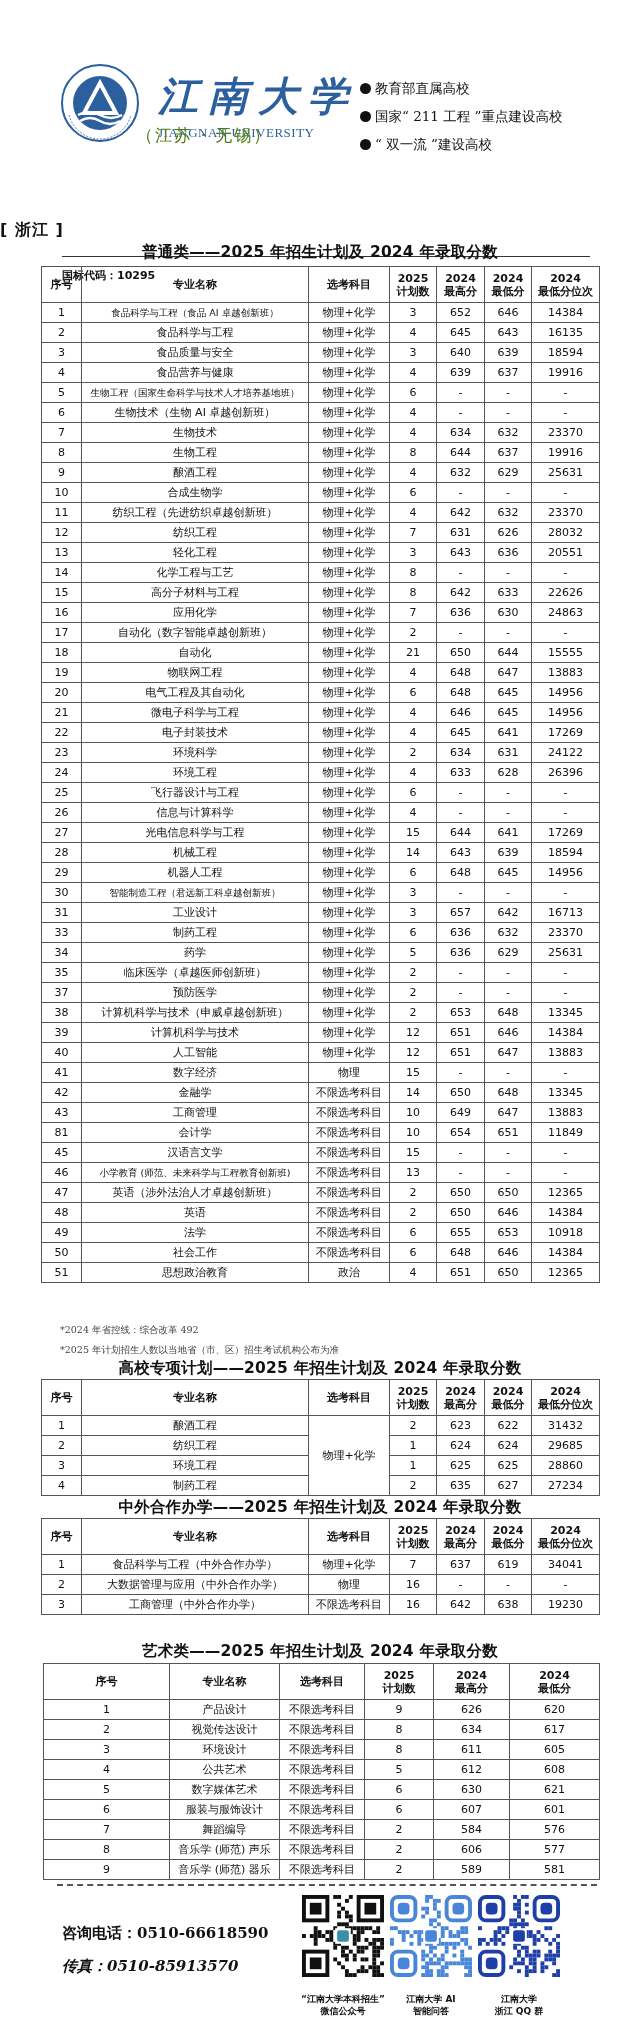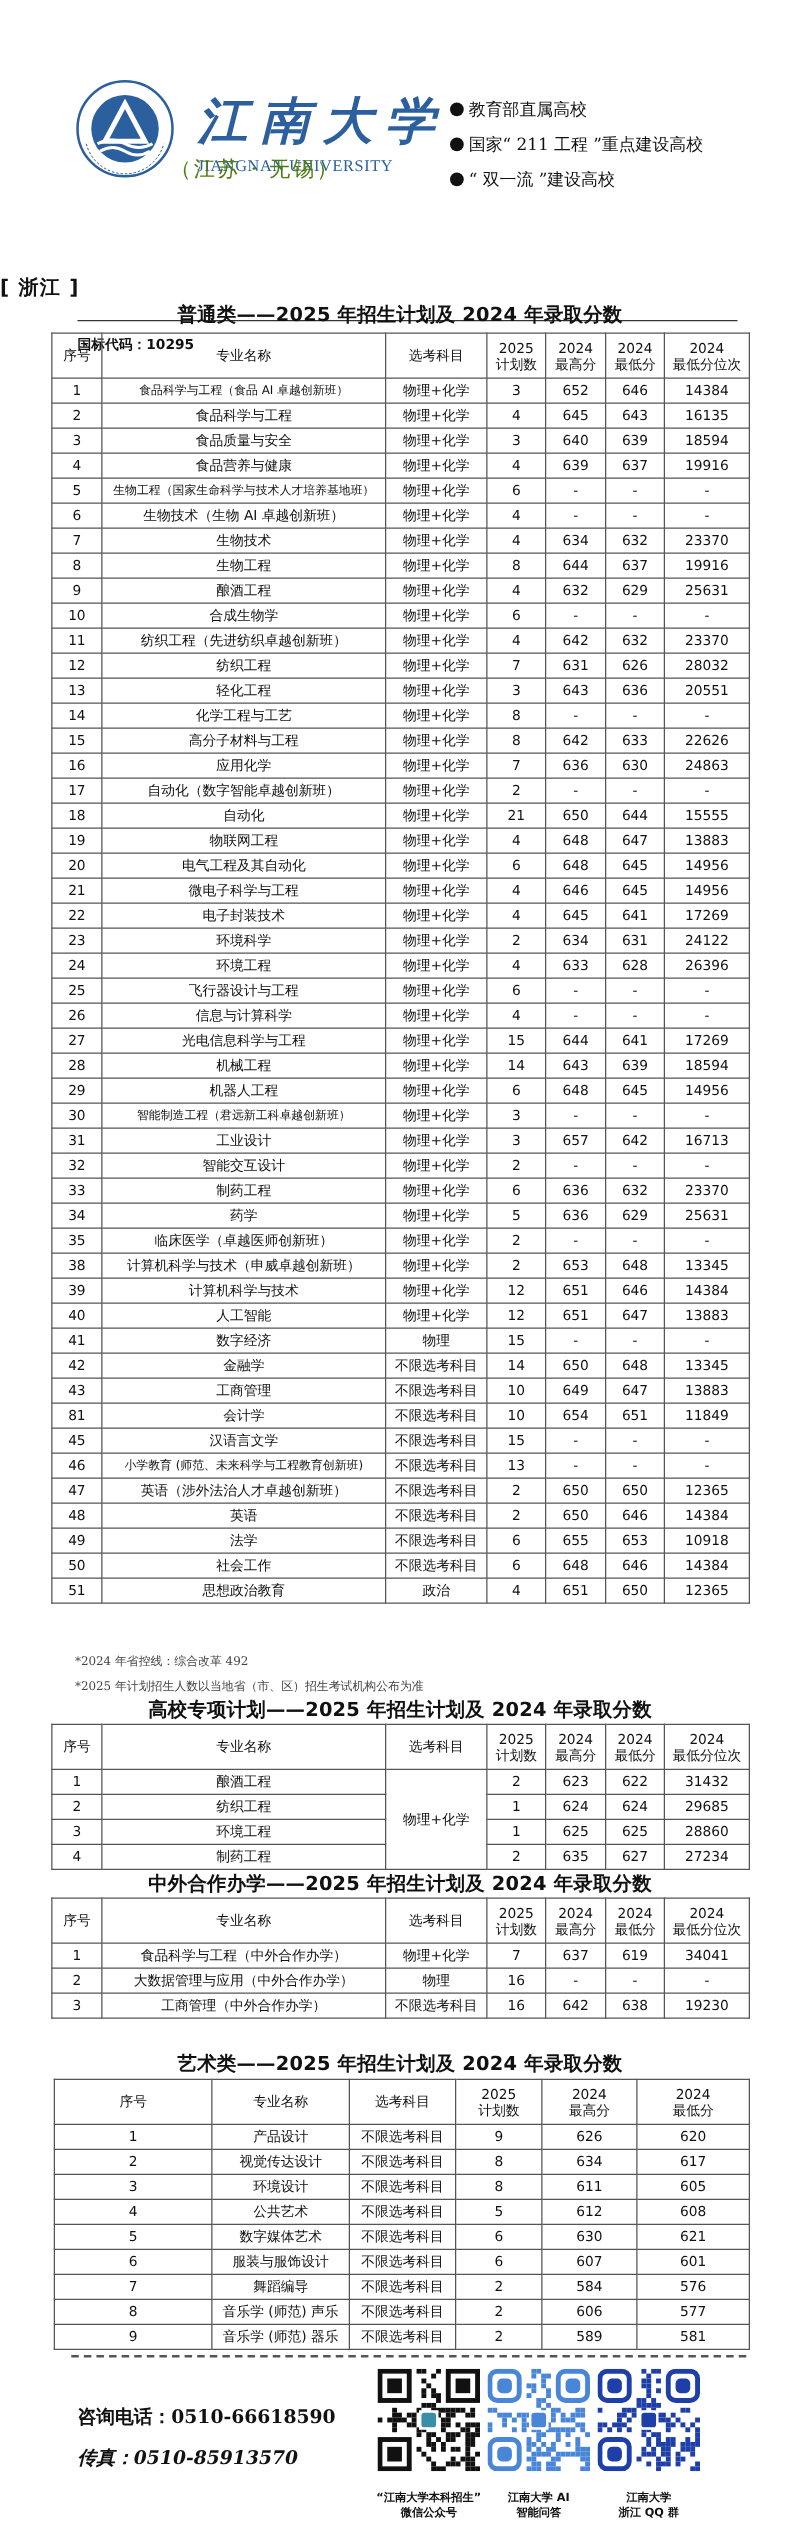--- a/index.html
+++ b/index.html
@@ -17,21 +17,21 @@
   .badges .dot { display: inline-block; width: 11px; height: 11px; border-radius: 50%; background: #111; margin-right: 4px; vertical-align: -1px; }
 
   .province { position: absolute; left: 0; width: 508px; top: 220px; font-size: 16px; font-weight: bold; letter-spacing: 1px; }
   .rule { position: absolute; left: 62px; width: 528px; top: 256px; border-top: 1.5px solid #333; }
   .code { position: absolute; left: 62px; top: 268px; font-size: 11px; font-weight: bold; }
 
   .sec-title { position: absolute; left: 0; width: 640px; text-align: center; font-size: 15.5px; font-weight: bold; letter-spacing: 0.2px; white-space: nowrap; }
 
   table.grid { position: absolute; border-collapse: collapse; table-layout: fixed; font-size: 11px; }
   table.grid th, table.grid td { border: 1px solid #555; text-align: center; vertical-align: middle; padding: 0; overflow: hidden; white-space: nowrap; }
-  table.grid th { font-weight: normal; font-size: 11px; line-height: 13px; height: 36px; }
+  table.grid th { font-weight: bold; font-size: 11px; line-height: 13px; height: 36px; }
   table.grid td { height: 20px; line-height: 18px; }
   table.grid td.small { font-size: 9.5px; }
 
   .notes { position: absolute; left: 60px; font-family: "DejaVu Serif", serif; font-size: 9.5px; color: #444; line-height: 20px; }
 
   .dash { position: absolute; left: 57px; width: 540px; top: 1884px; border-top: 2px dashed #555; }
   .contact { position: absolute; left: 62px; font-family: "DejaVu Serif", serif; font-size: 15px; font-weight: bold; color: #111; white-space: nowrap; }
   .qr { position: absolute; top: 1895px; width: 82px; height: 82px; }
   .qr-cap { position: absolute; top: 1993px; width: 110px; text-align: center; font-size: 9px; font-weight: bold; line-height: 12px; color: #111; }
 </style>
@@ -358,49 +358,49 @@
       <tr>
         <td>31</td>
         <td>工业设计</td>
         <td>物理+化学</td>
         <td>3</td>
         <td>657</td>
         <td>642</td>
         <td>16713</td>
       </tr>
       <tr>
-        <td>32</td>
-        <td>智能交互设计</td>
-        <td>物理+化学</td>
-        <td>2</td>
-        <td>-</td>
-        <td>-</td>
-        <td>-</td>
-      </tr>
-      <tr>
         <td>33</td>
         <td>制药工程</td>
         <td>物理+化学</td>
         <td>6</td>
         <td>636</td>
         <td>632</td>
         <td>23370</td>
       </tr>
       <tr>
         <td>34</td>
         <td>药学</td>
         <td>物理+化学</td>
         <td>5</td>
         <td>636</td>
         <td>629</td>
         <td>25631</td>
       </tr>
       <tr>
         <td>35</td>
         <td>临床医学（卓越医师创新班）</td>
+        <td>物理+化学</td>
+        <td>2</td>
+        <td>-</td>
+        <td>-</td>
+        <td>-</td>
+      </tr>
+      <tr>
+        <td>37</td>
+        <td>预防医学</td>
         <td>物理+化学</td>
         <td>2</td>
         <td>-</td>
         <td>-</td>
         <td>-</td>
       </tr>
       <tr>
         <td>38</td>
         <td>计算机科学与技术（申威卓越创新班）</td>
         <td>物理+化学</td>

